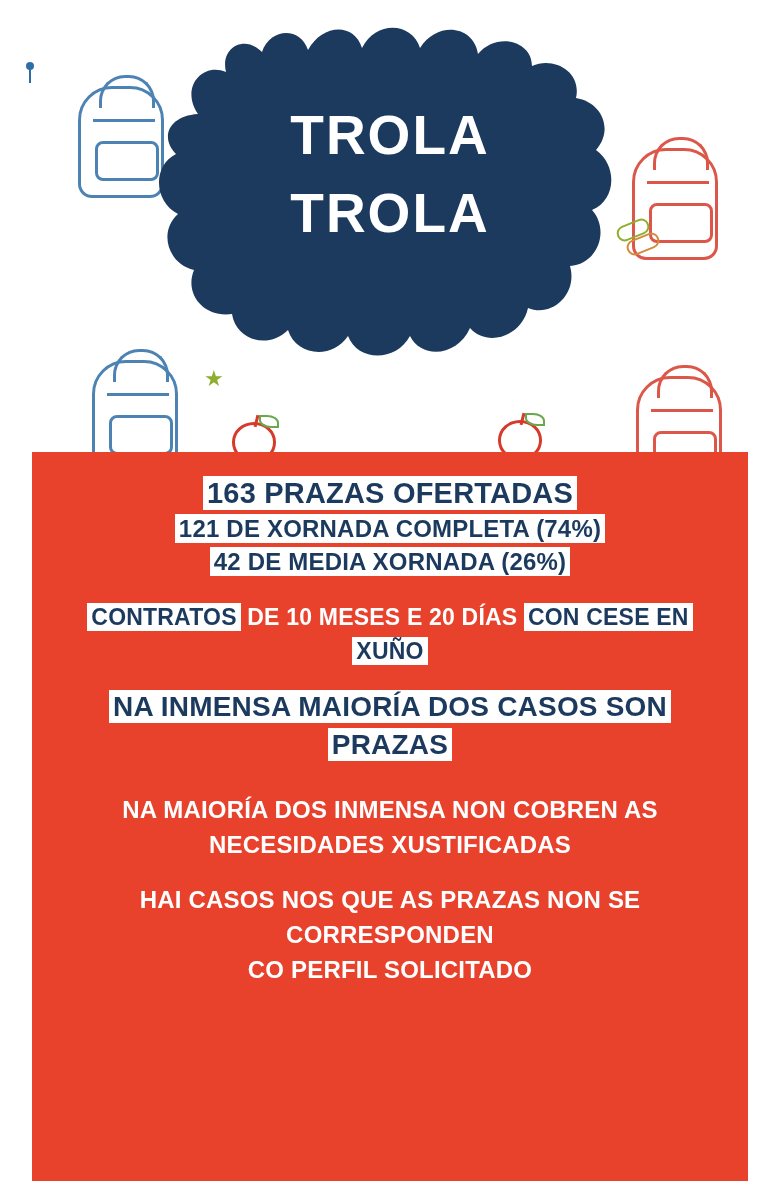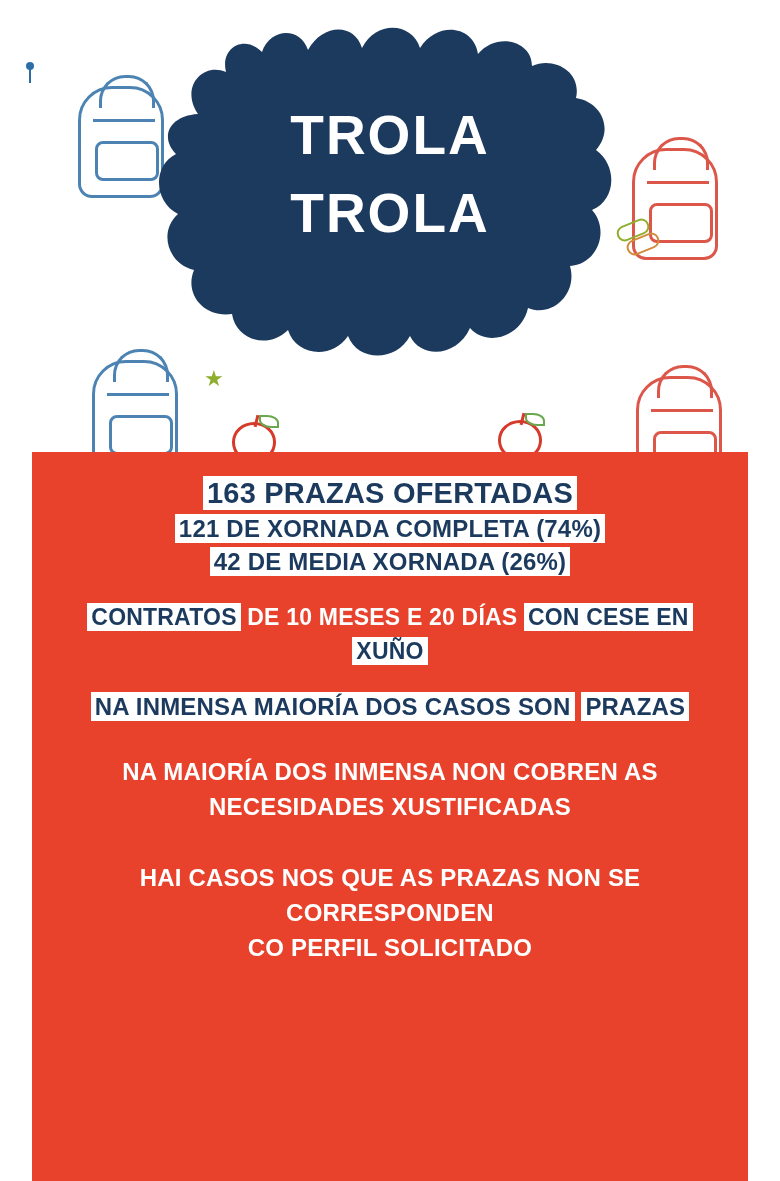--- a/index.html
+++ b/index.html
@@ -198,23 +198,23 @@
   }
 
   .blk { margin-top: 20px; }
 
   .b1 { margin-top: 6px; }
   .b1 .l1 { font-size: 29px; line-height: 38px; }
   .b1 .l2, .b1 .l3 { font-size: 24px; line-height: 33px; }
 
   .b2 { margin-top: 22px; font-size: 23px; line-height: 34px; }
   .b3 { margin-top: 22px; font-size: 25px; line-height: 38px; }
-  .b4 { font-size: 24px; line-height: 38px; }
+  .b4 { font-size: 28px; line-height: 38px; }
   .b5 { margin-top: 28px; font-size: 24px; line-height: 35px; }
-  .b6 { margin-top: 36px; font-size: 24px; line-height: 35px; }
+  .b6 { margin-top: 20px; font-size: 24px; line-height: 35px; }
 </style>
 </head>
 <body>
 
 <div class="poster">
 
   <div class="top-area">
 
     <span class="pin"></span>
     <span class="star">★</span>

